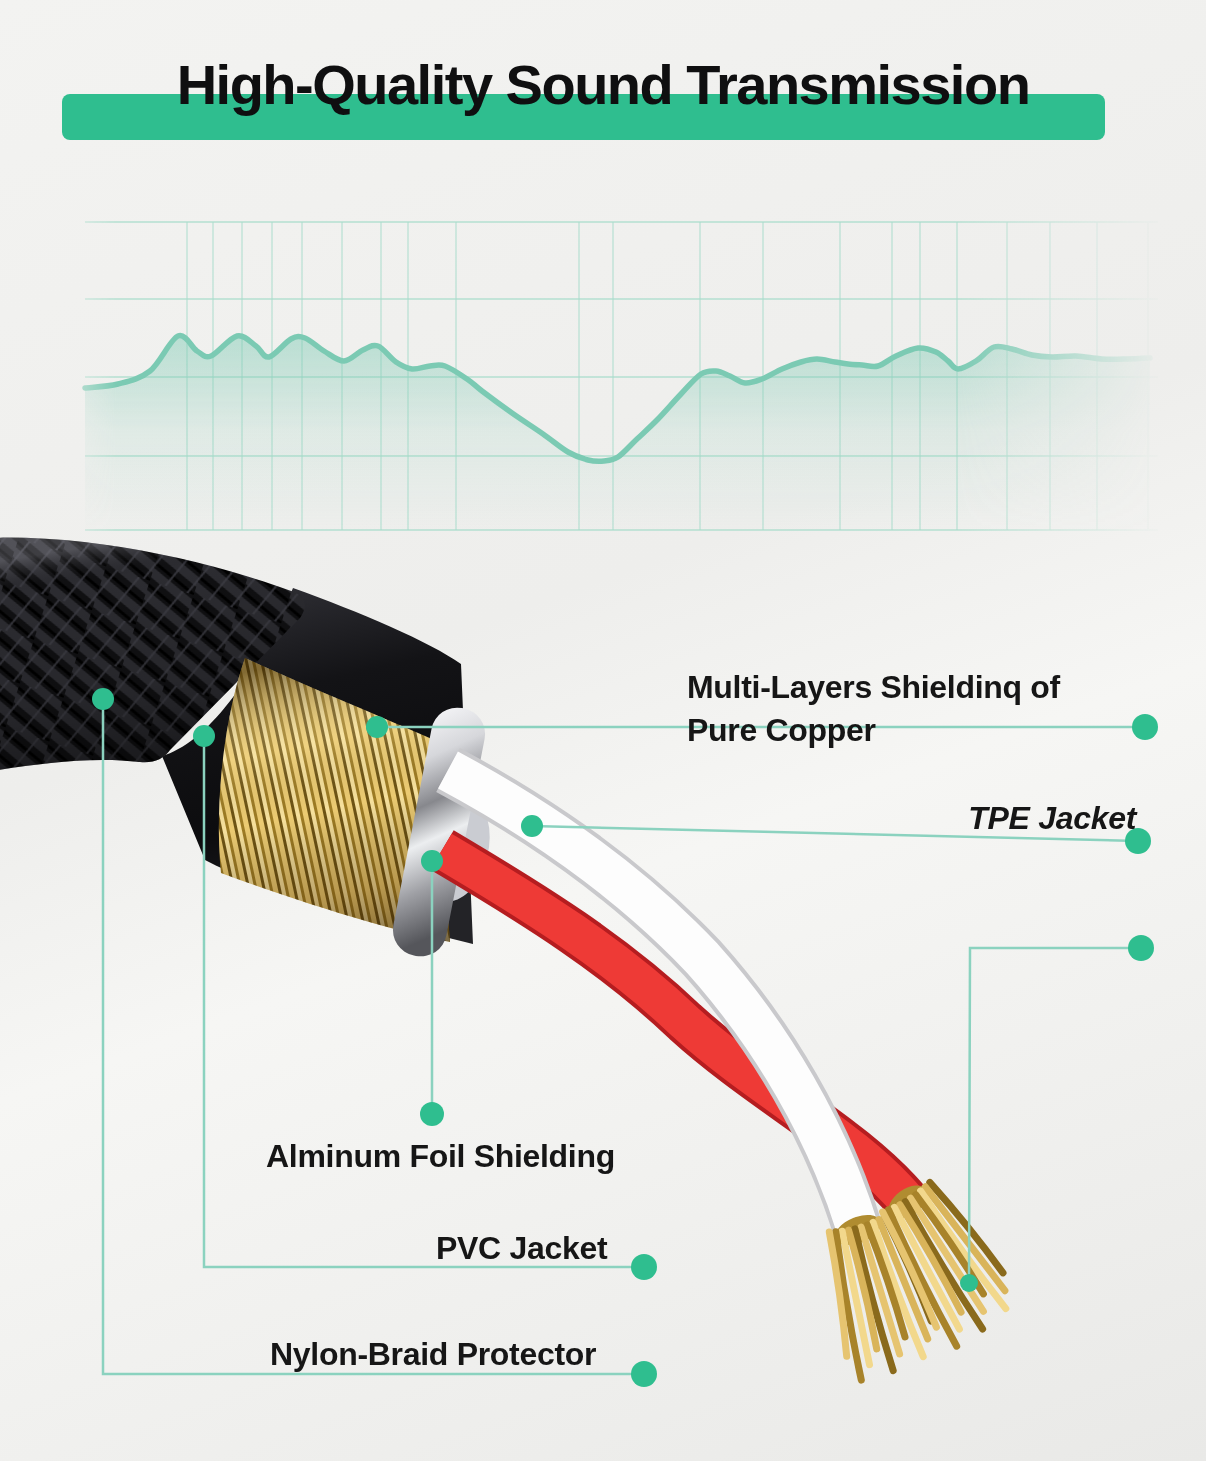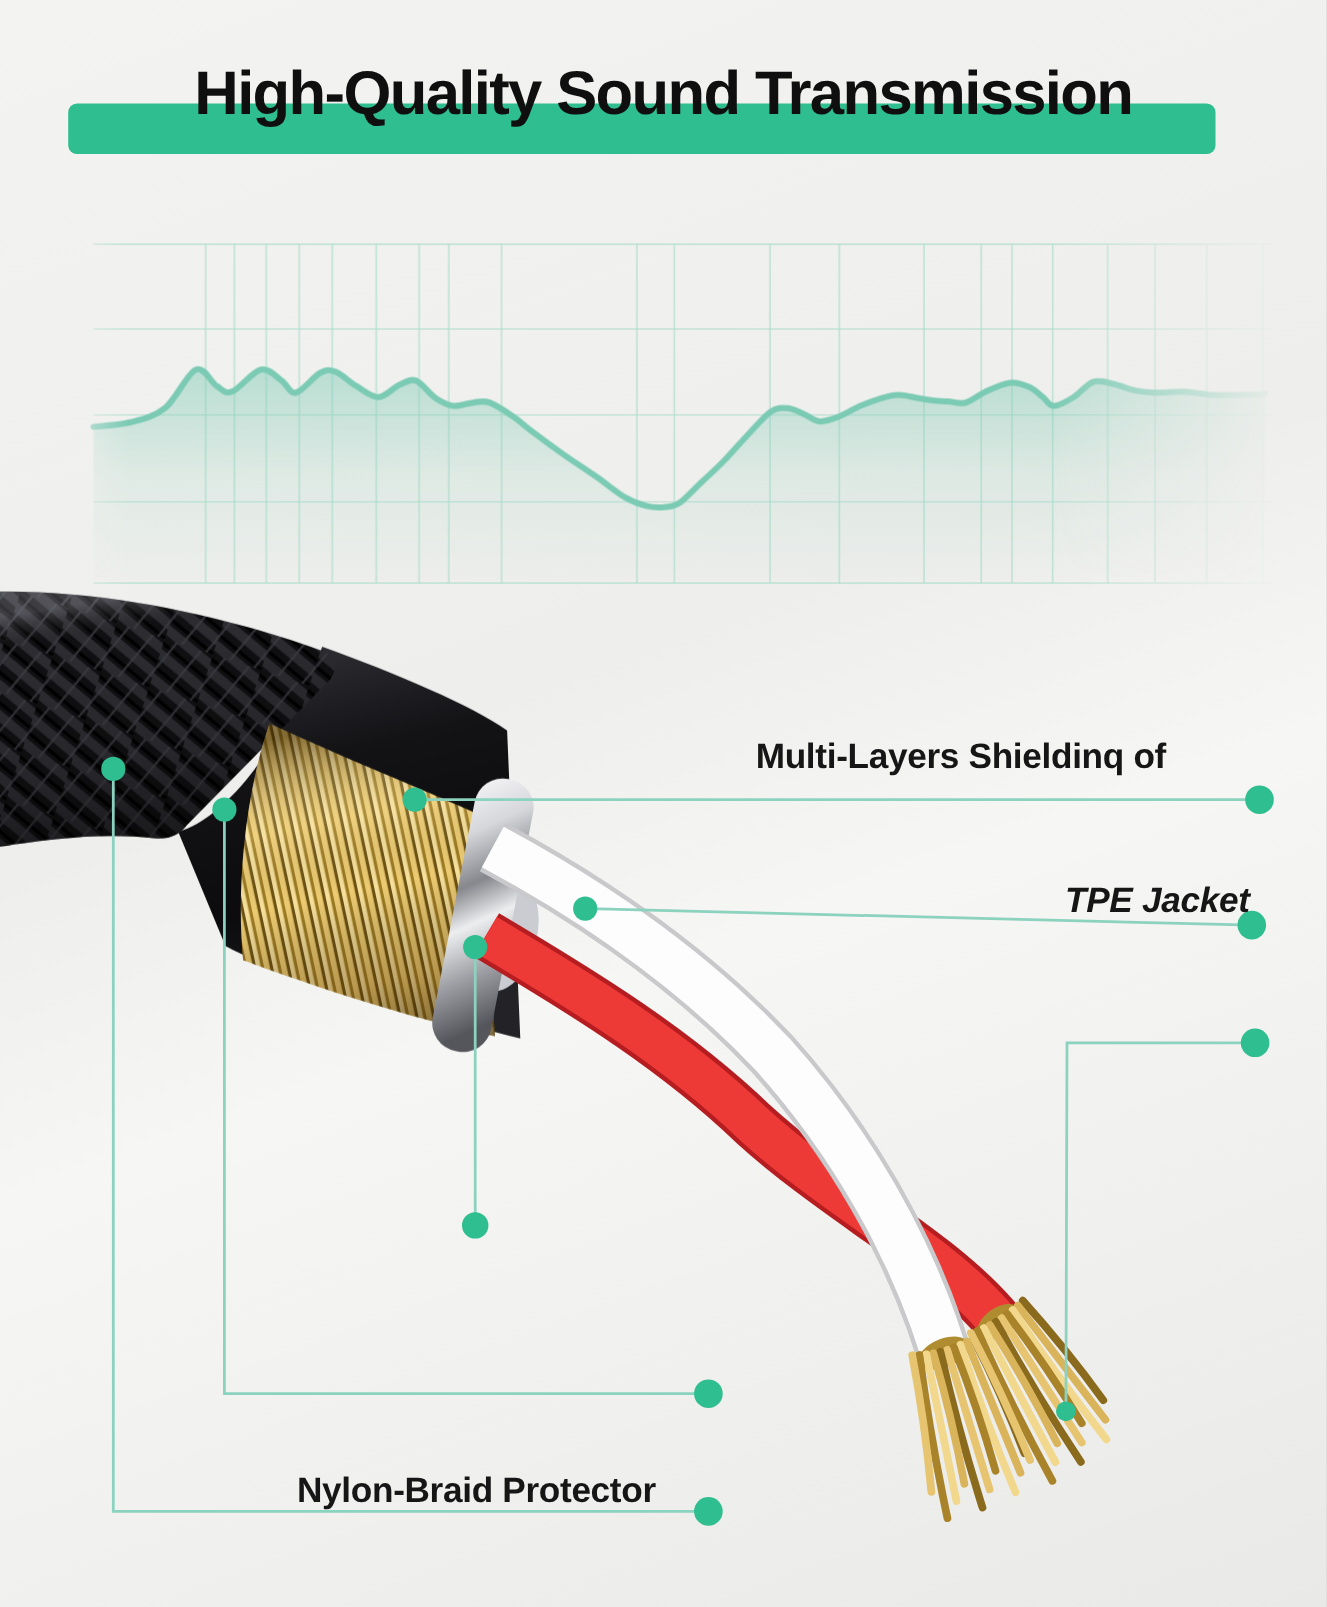--- a/index.html
+++ b/index.html
@@ -195,16 +195,19 @@
         <circle cx="103" cy="699" r="11" fill="#2fbe8f"></circle>
         <circle cx="644" cy="1374" r="13" fill="#2fbe8f"></circle>
       </g>
   </svg>
 
   <div class="title-bar"></div>
   <h1 class="page-title">High-Quality Sound Transmission</h1>
 
   <div class="label" id="lbl-multi">
     <div>Multi-Layers Shieldinq of</div>
+    <div>Pure Copper</div>
   </div>
   <div class="label" id="lbl-tpe">TPE Jacket</div>
+  <div class="label" id="lbl-alu">Alminum Foil Shielding</div>
+  <div class="label" id="lbl-pvc">PVC Jacket</div>
   <div class="label" id="lbl-nylon">Nylon-Braid Protector</div>
 </div>
 
 </body></html>

